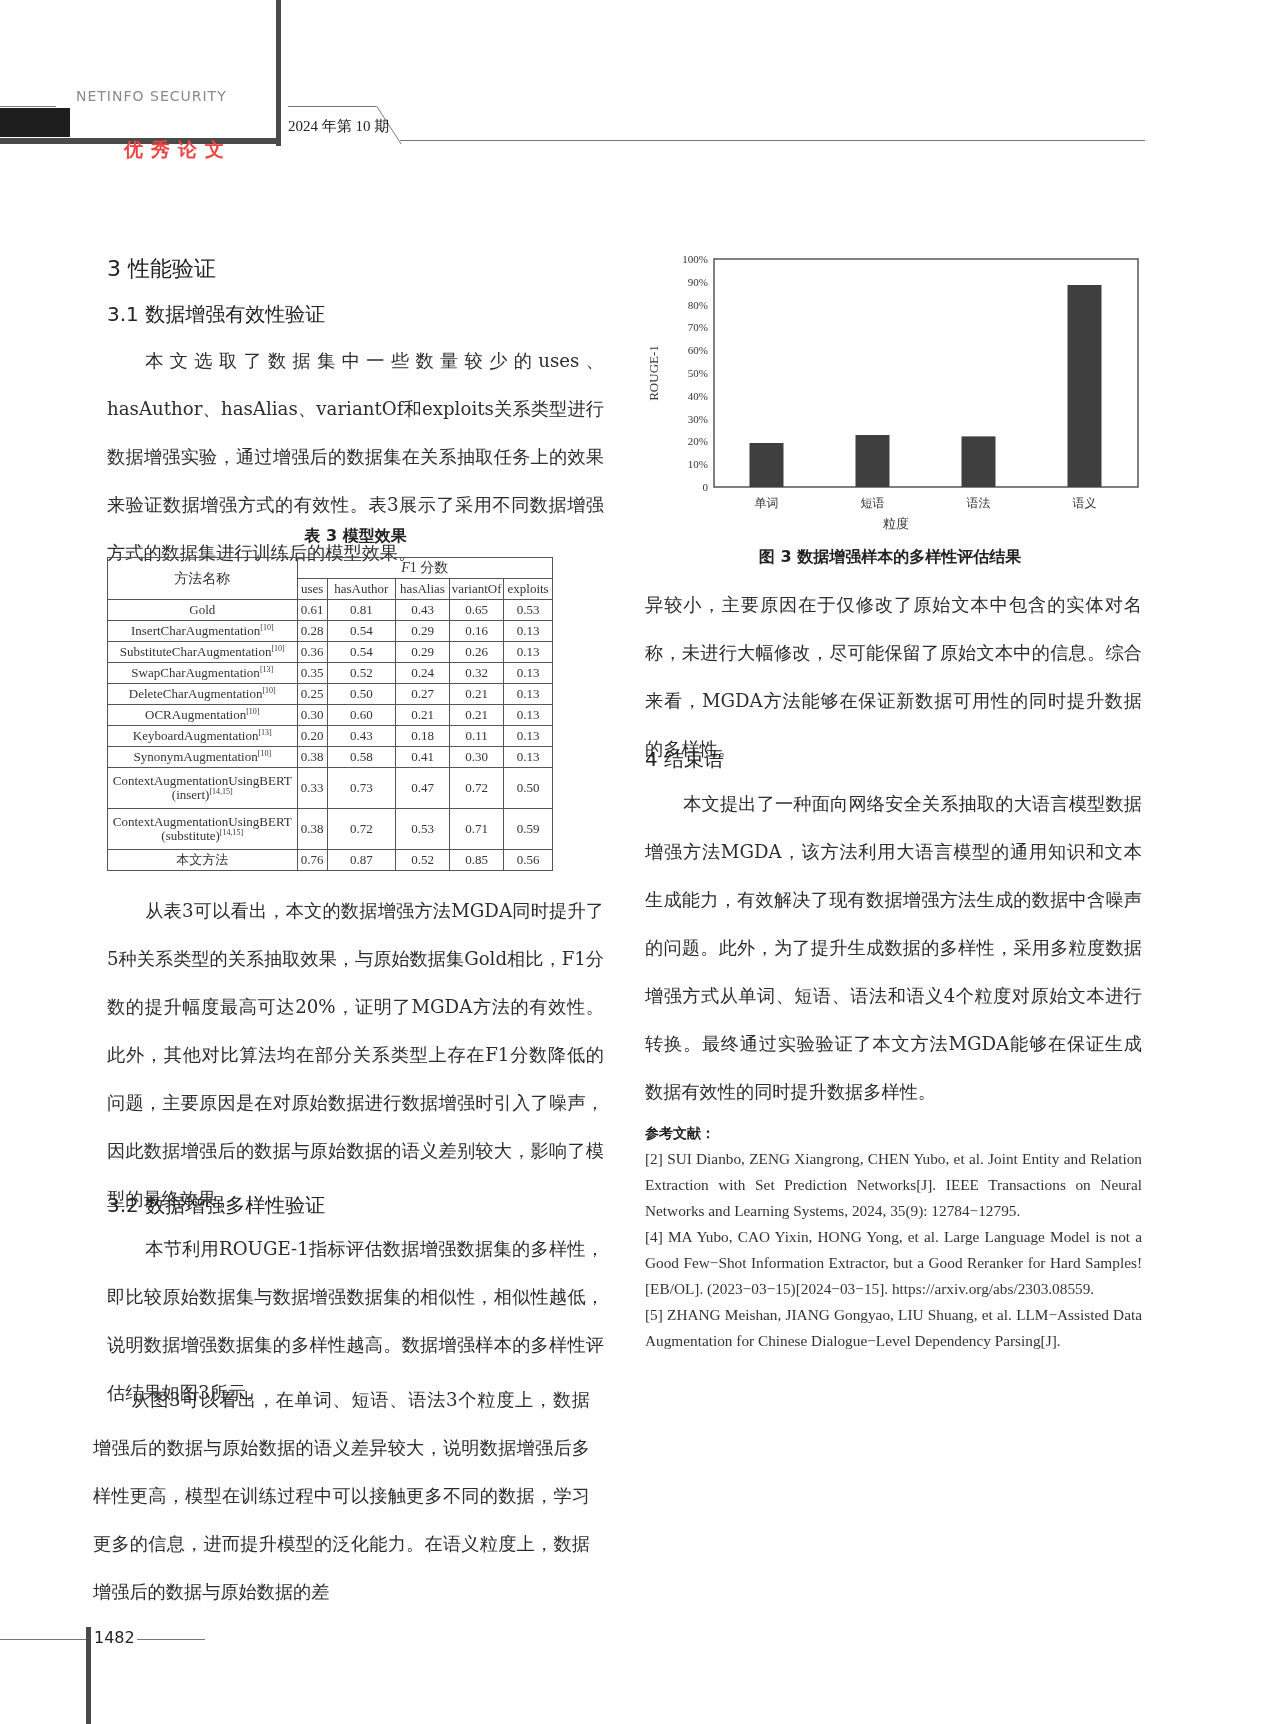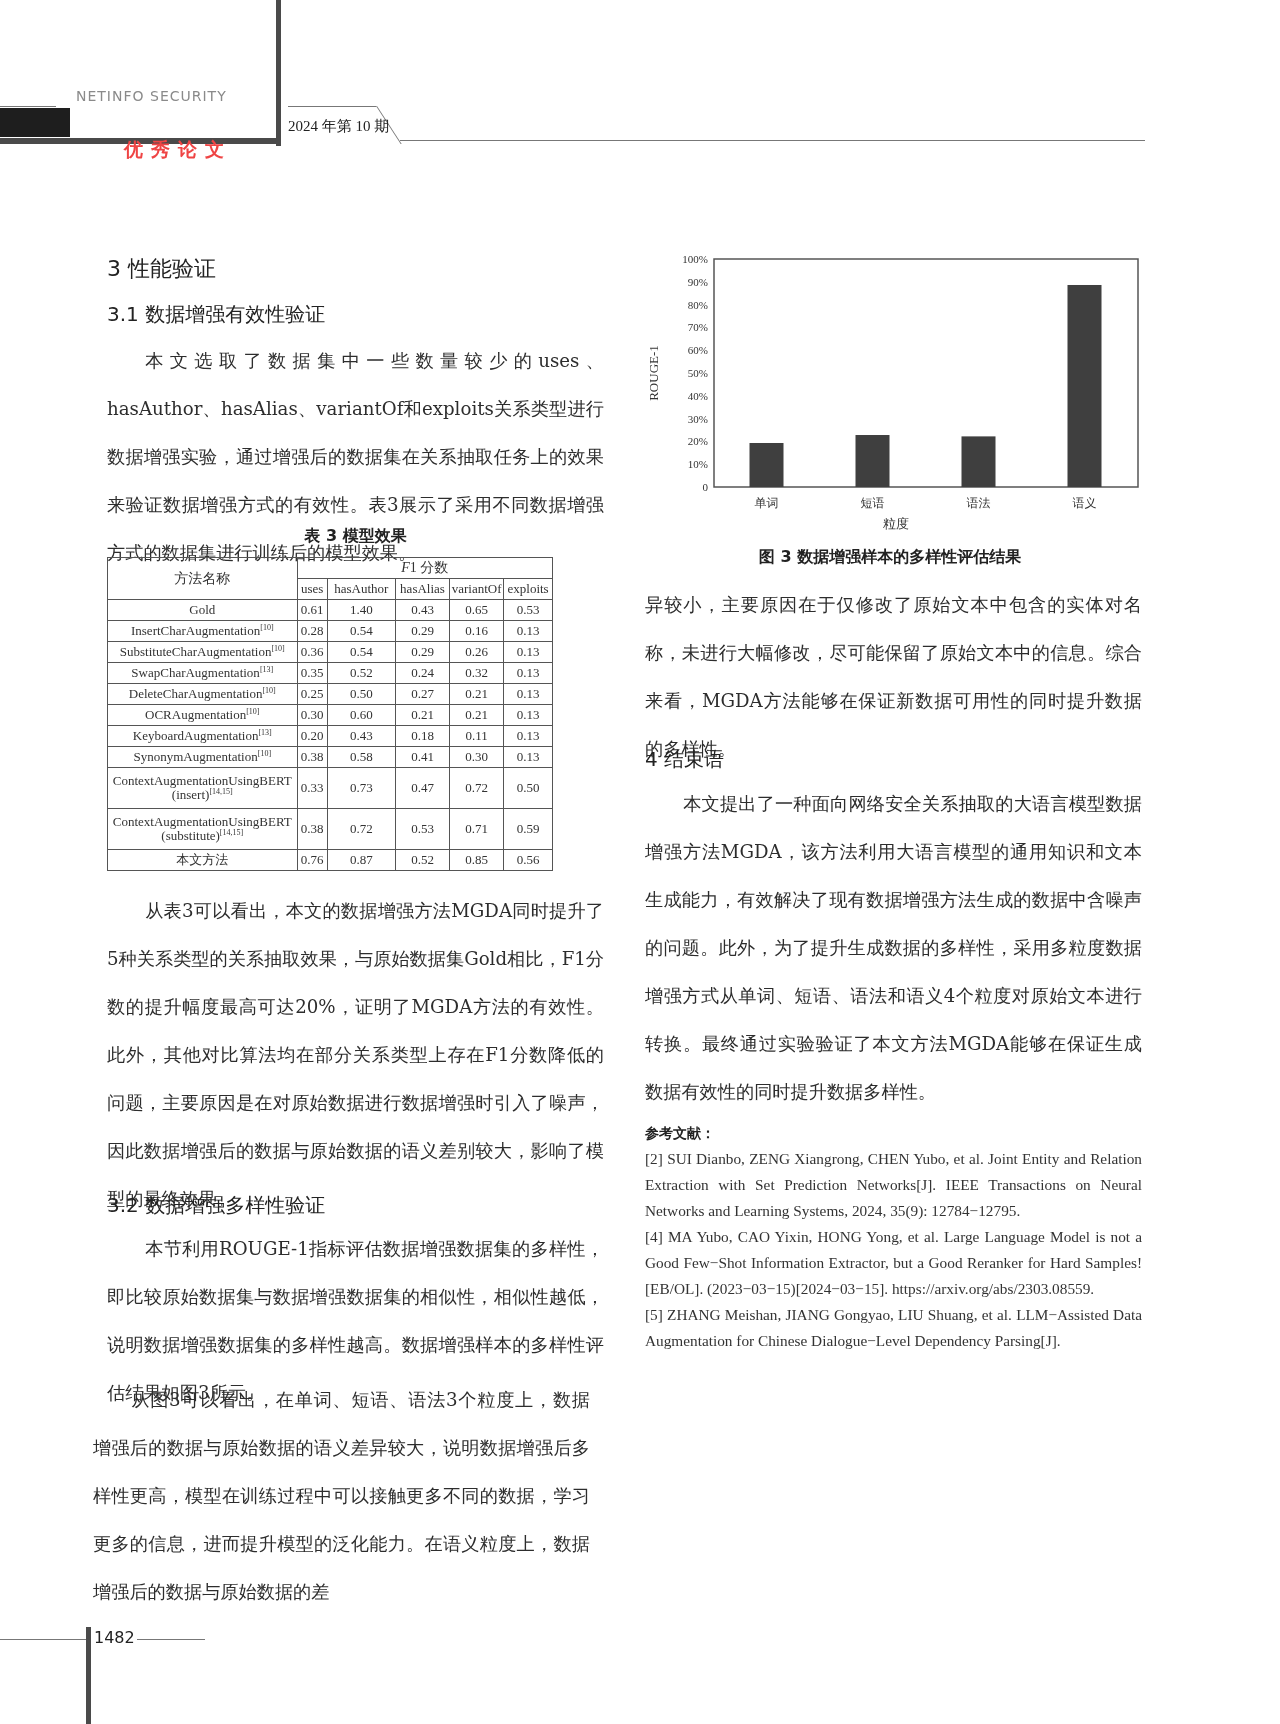--- a/index.html
+++ b/index.html
@@ -87,21 +87,21 @@
         <th>hasAuthor</th>
         <th>hasAlias</th>
         <th>variantOf</th>
         <th>exploits</th>
       </tr>
   </tbody>
     <tbody id="tbody">
       <tr>
         <td><span>Gold</span></td>
         <td>0.61</td>
-        <td>1.40</td>
+        <td>0.81</td>
         <td>0.43</td>
         <td>0.65</td>
         <td>0.53</td>
       </tr>
       <tr>
         <td><span>InsertCharAugmentation</span><sup>[10]</sup></td>
         <td>0.28</td>
         <td>0.54</td>
         <td>0.29</td>
         <td>0.16</td>

